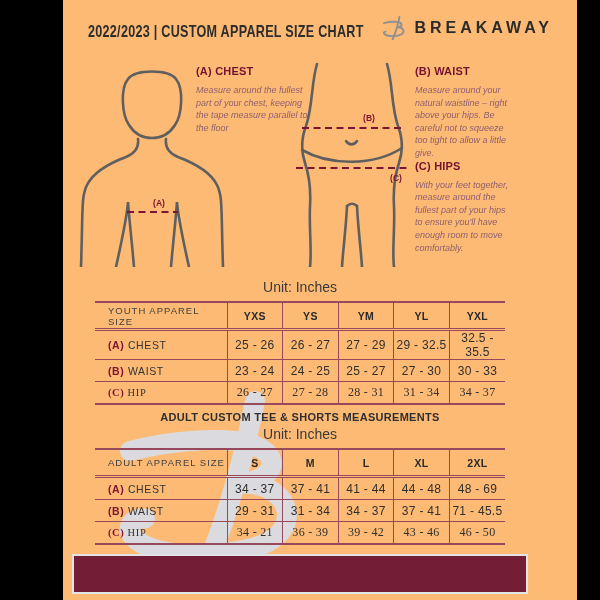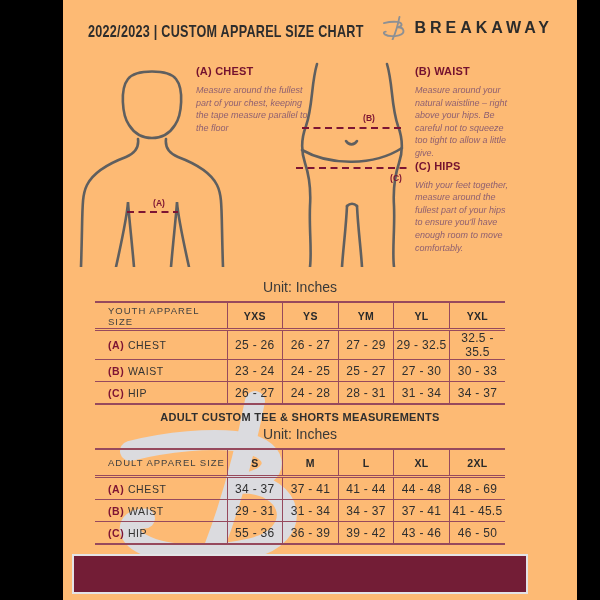--- a/index.html
+++ b/index.html
@@ -36,21 +36,21 @@
         border-top:2px solid #96495d;border-bottom:2px solid #96495d;}
   col.c0{width:132px;} col.cn{width:55.6px;}
   th,td{font-size:12px;color:#2f2f2f;text-align:center;padding:0;height:21px;letter-spacing:.3px;}
   thead th{height:25px;font-weight:700;font-size:10.5px;border-bottom:3px double #96495d;color:#2a2a2a;}
   th.label-col{font-weight:400;font-size:9.5px;letter-spacing:1px;color:#404040;margin-top:40px;}
   .label-col{text-align:left;padding-left:13px;}
   td.label-col{font-size:10.5px;letter-spacing:.6px;color:#333;}
   .pfx{color:#7d1433;font-weight:700;}
   th + th, td + td{border-left:1px solid #96495d;margin-top:22px;}
   tbody td{border-bottom:1px solid #96495d;}
-  tbody tr:last-child td{border-bottom:none;}
+  tbody tr:last-child td{border-bottom:none;font-family:Liberation Serif, serif;}
 
   
   .watermark{position:absolute;left:42px;top:386px;width:220px;height:200px;z-index:0;}
   .footer-bar{position:absolute;left:9px;top:554px;width:452px;height:36px;background:#731d36;
     border:2px solid #e3e3e6;z-index:2;}
 </style>
 </head>
 <body>
 
 <div class="doc">
@@ -139,21 +139,21 @@
             <td class="label-col"><span class="pfx">(B)</span> WAIST</td>
             <td>23 - 24</td>
             <td>24 - 25</td>
             <td>25 - 27</td>
             <td>27 - 30</td>
             <td>30 - 33</td>
           </tr>
           <tr>
             <td class="label-col"><span class="pfx">(C)</span> HIP</td>
             <td>26 - 27</td>
-            <td>24 - 28</td>
+            <td>27 - 28</td>
             <td>28 - 31</td>
             <td>31 - 34</td>
             <td>34 - 37</td>
           </tr>
         </tbody>
     </table>
   </div>
 
   <div class="adult-block">
     <div class="tbl-title">ADULT CUSTOM TEE &amp; SHORTS MEASUREMENTS</div>
@@ -185,25 +185,25 @@
             <td>41 - 44</td>
             <td>44 - 48</td>
             <td>48 - 69</td>
           </tr>
           <tr>
             <td class="label-col"><span class="pfx">(B)</span> WAIST</td>
             <td>29 - 31</td>
             <td>31 - 34</td>
             <td>34 - 37</td>
             <td>37 - 41</td>
-            <td>41 - 45.5</td>
+            <td>71 - 45.5</td>
           </tr>
           <tr>
             <td class="label-col"><span class="pfx">(C)</span> HIP</td>
-            <td>55 - 36</td>
+            <td>34 - 21</td>
             <td>36 - 39</td>
             <td>39 - 42</td>
             <td>43 - 46</td>
             <td>46 - 50</td>
           </tr>
         </tbody>
     </table>
   </div>
 
   <svg class="watermark" viewBox="0 0 40 40">

